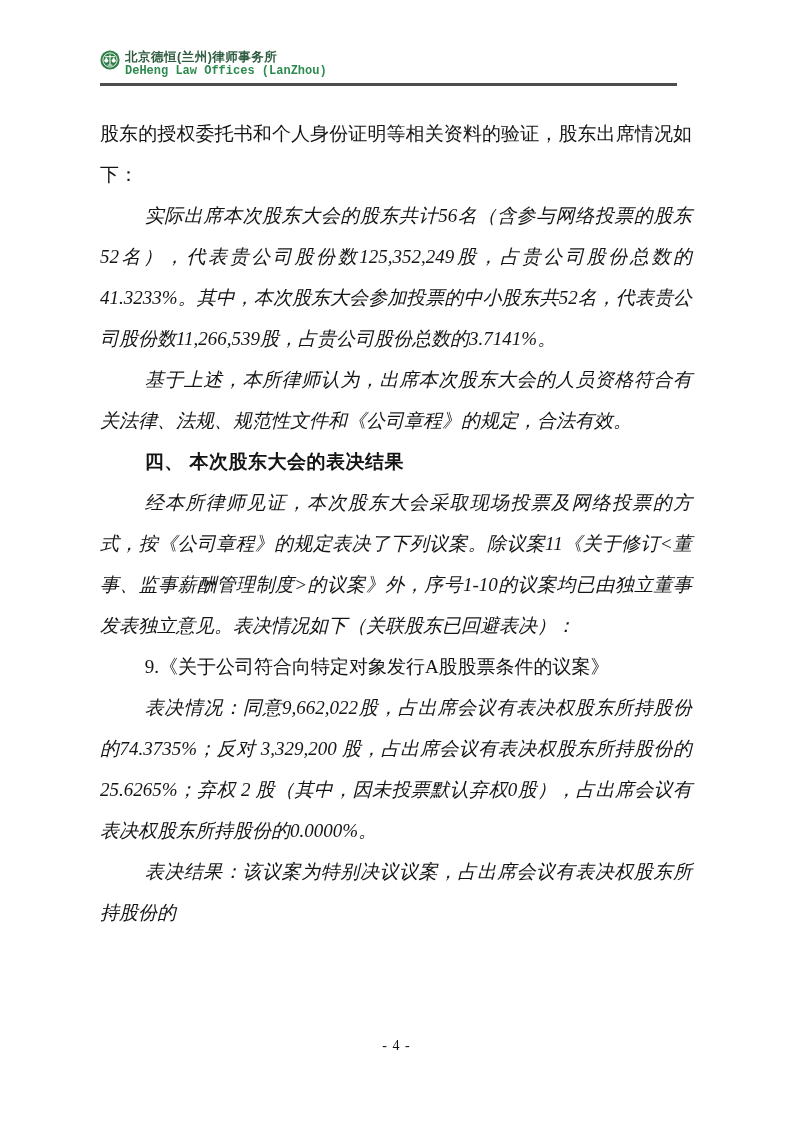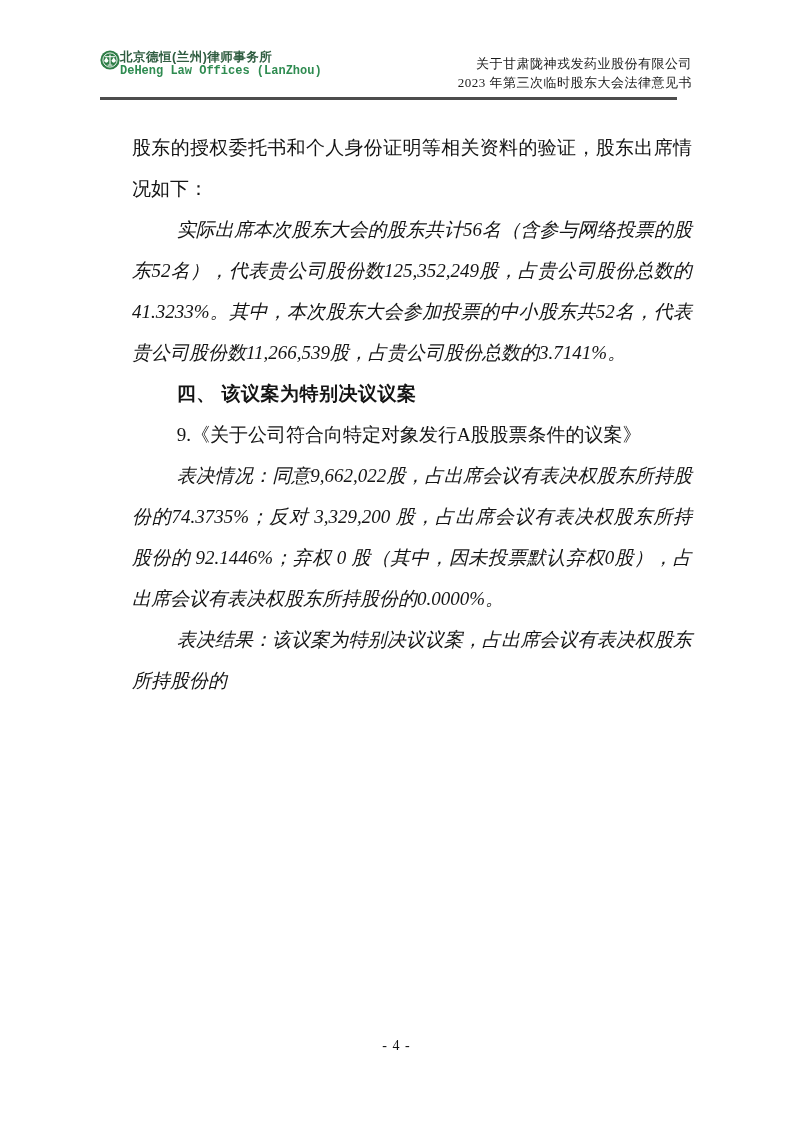--- a/index.html
+++ b/index.html
@@ -22,20 +22,21 @@
   }
   
   .header {
     display: flex;
     justify-content: space-between;
     align-items: flex-start;
   }
   .brand {
     display: flex;
     align-items: flex-start;
+    gap: 5px;
     padding-top: 4px;
   }
   .logo { width: 20px; height: 20px; flex: 0 0 auto; }
   .brand-text { display: flex; flex-direction: column; }
   .firm-cn {
     font-family: "Liberation Sans", "DejaVu Sans", sans-serif;
     font-weight: bold;
     font-size: 12.5px;
     line-height: 15px;
     letter-spacing: 0.5px;
@@ -61,21 +62,20 @@
     height: 3px;
     background: #4d4d4d;
     margin-top: 5px;
   }
   
   .doc-body {
     margin-top: 27px;
     font-size: 19px;
     line-height: 41px;
     text-align: justify;
-    margin-left: 32px;
   }
   .doc-body p { margin: 0; }
   .indent { text-indent: 2.35em; font-style: italic; }
   .heading {
     font-family: "Liberation Sans", "DejaVu Sans", sans-serif;
     font-weight: bold;
     text-indent: 2.35em;
     text-align: left;
     margin: 9px 0 9px 0;
     letter-spacing: 0.5px;
@@ -110,32 +110,30 @@
             <path d="M4.2 10.6 a2.1 2.1 0 0 0 4.2 0 l-2.1 -3.4 z" fill="#ffffff"></path>
             <path d="M11.6 10.6 a2.1 2.1 0 0 0 4.2 0 l-2.1 -3.4 z" fill="#ffffff"></path>
             <rect x="7.6" y="14.6" width="4.8" height="1.0" fill="#ffffff"></rect>
           </svg>
         </span>
         <span class="brand-text">
           <span class="firm-cn">北京德恒(兰州)律师事务所</span>
           <span class="firm-en">DeHeng Law Offices (LanZhou)</span>
         </span>
       </div>
-      <div class="doc-titles">
-        <div>关于甘肃陇神戎发药业股份有限公司</div>
-        <div>2023 年第三次临时股东大会法律意见书</div>
-      </div>
     </div>
     <div class="rule"></div>
 
     <div class="doc-body">
       <p class="plain">股东的授权委托书和个人身份证明等相关资料的验证，股东出席情况如下：</p>
       <p class="indent">实际出席本次股东大会的股东共计56名（含参与网络投票的股东52名），代表贵公司股份数125,352,249股，占贵公司股份总数的41.3233%。其中，本次股东大会参加投票的中小股东共52名，代表贵公司股份数11,266,539股，占贵公司股份总数的3.7141%。</p>
-      <p class="heading">四、 该议案为特别决议议案</p>
+      <p class="indent">基于上述，本所律师认为，出席本次股东大会的人员资格符合有关法律、法规、规范性文件和《公司章程》的规定，合法有效。</p>
+      <p class="heading">四、 本次股东大会的表决结果</p>
+      <p class="indent">经本所律师见证，本次股东大会采取现场投票及网络投票的方式，按《公司章程》的规定表决了下列议案。除议案11《关于修订&lt;董事、监事薪酬管理制度&gt;的议案》外，序号1-10的议案均已由独立董事发表独立意见。表决情况如下（关联股东已回避表决）：</p>
       <p class="item">9.《关于公司符合向特定对象发行A股股票条件的议案》</p>
-      <p class="indent">表决情况：同意9,662,022股，占出席会议有表决权股东所持股份的74.3735%；反对 3,329,200 股，占出席会议有表决权股东所持股份的 92.1446%；弃权 0 股（其中，因未投票默认弃权0股），占出席会议有表决权股东所持股份的0.0000%。</p>
+      <p class="indent">表决情况：同意9,662,022股，占出席会议有表决权股东所持股份的74.3735%；反对 3,329,200 股，占出席会议有表决权股东所持股份的 25.6265%；弃权 2 股（其中，因未投票默认弃权0股），占出席会议有表决权股东所持股份的0.0000%。</p>
       <p class="indent">表决结果：该议案为特别决议议案，占出席会议有表决权股东所持股份的</p>
     </div>
 
   </div>
 
   <div class="footer">- 4 -</div>
 </div>
 
 </body></html>

